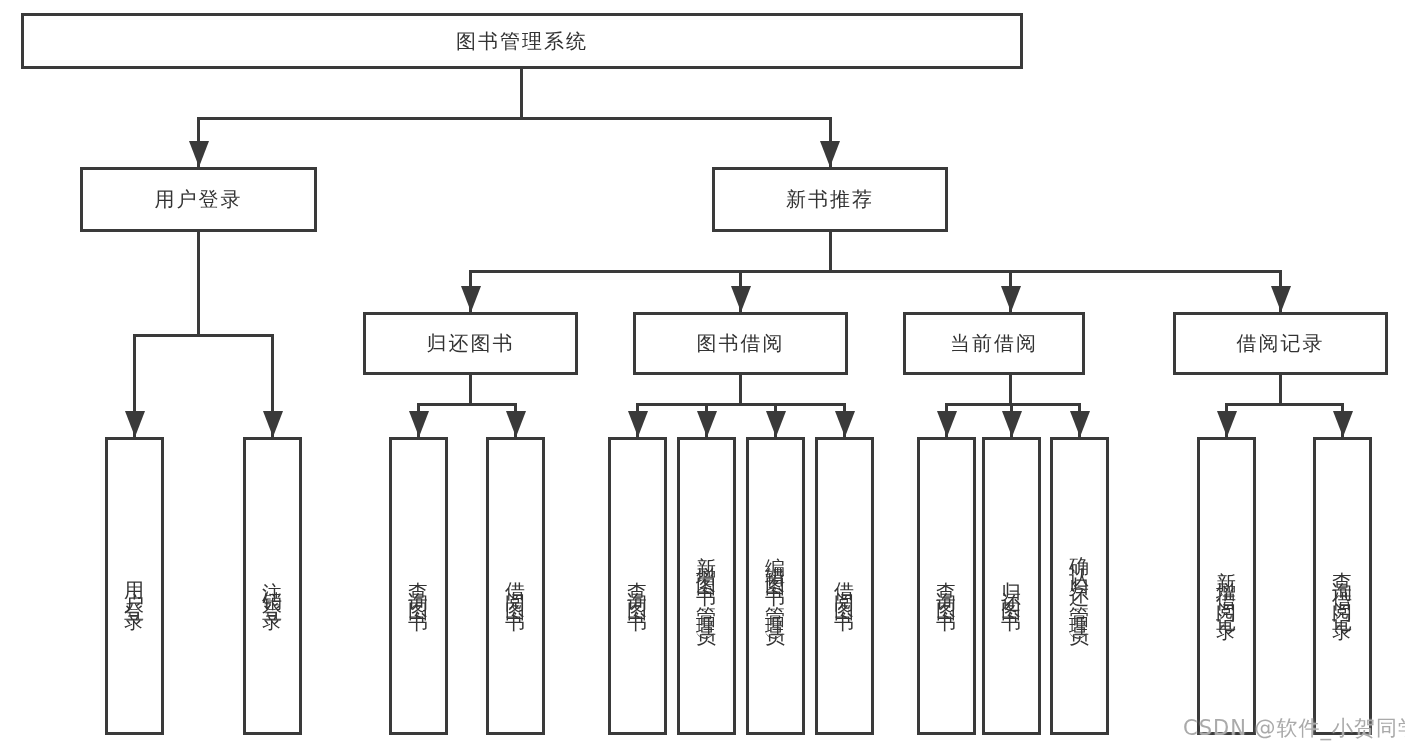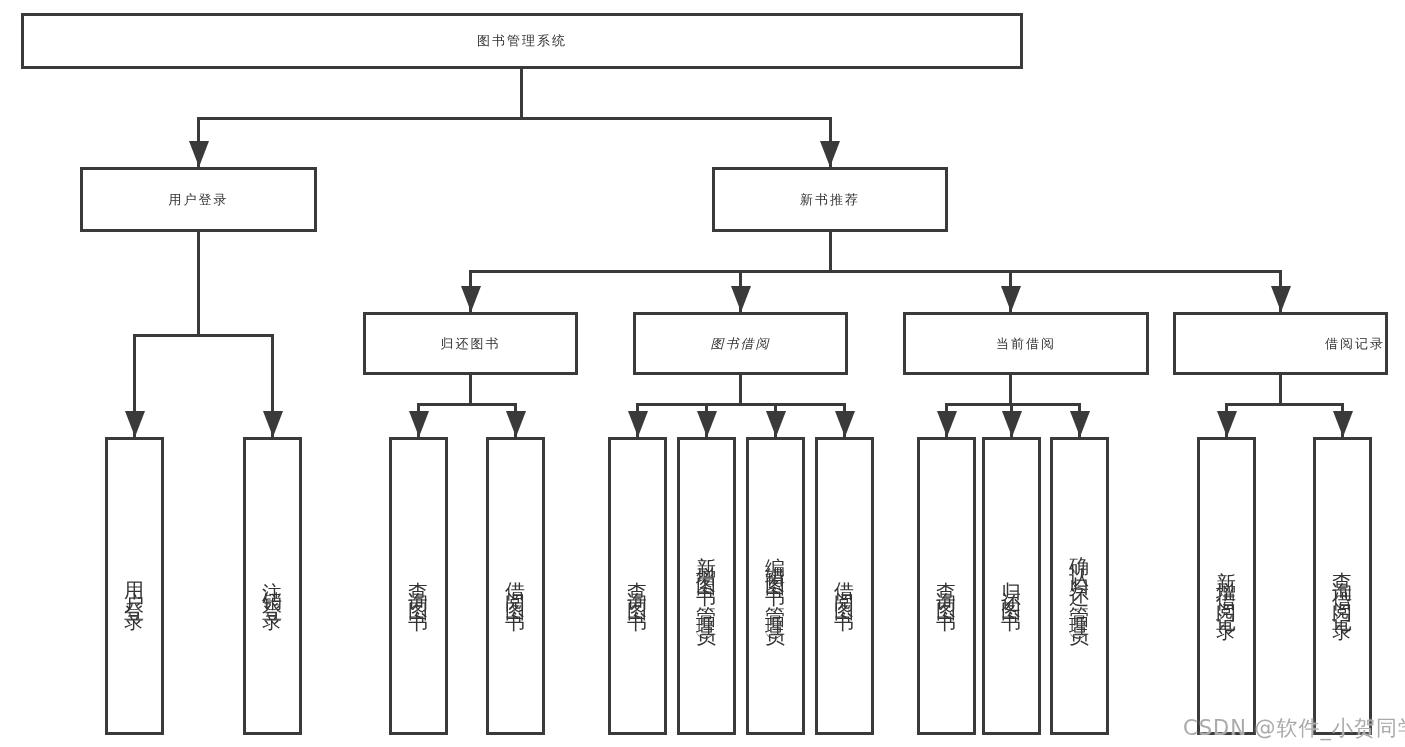--- a/index.html
+++ b/index.html
@@ -15,21 +15,21 @@
     position: absolute;
     box-sizing: border-box;
     border: 3px solid #3a3a3a;
     background: #ffffff;
     display: flex;
     align-items: center;
     justify-content: center;
     color: #333333;
   }
   .box.h span {
-    font-size: 13px;
+    font-size: 20px;
     letter-spacing: 2px;
     white-space: nowrap;
   }
   .box.v span {
     writing-mode: vertical-rl;
     text-orientation: mixed;
     font-size: 20px;
     letter-spacing: 10px;
     line-height: 1;
   }
@@ -68,27 +68,27 @@
   <div class="box h" style="left:80px; top:167px; width:237px; height:65px;">
     <span>用户登录</span>
   </div>
   <div class="box h" style="left:712px; top:167px; width:236px; height:65px;">
     <span>新书推荐</span>
   </div>
 
   <div class="box h" style="left:363px; top:312px; width:215px; height:63px;">
     <span>归还图书</span>
   </div>
-  <div class="box h" style="left:633px; top:312px; width:215px; height:63px;font-style:italic;">
+  <div class="box h" style="left:633px; top:312px; width:215px; height:63px;">
     <span>图书借阅</span>
   </div>
-  <div class="box h" style="left:903px; top:312px; width:246px; height:63px;">
+  <div class="box h" style="left:903px; top:312px; width:182px; height:63px;">
     <span>当前借阅</span>
   </div>
-  <div class="box h" style="left:1173px; top:312px; width:215px; height:63px;justify-content:flex-end;">
+  <div class="box h" style="left:1173px; top:312px; width:215px; height:63px;">
     <span>借阅记录</span>
   </div>
 
   <div class="box v" style="left:105px; top:437px; width:59px; height:298px;">
     <span>用户登录</span>
   </div>
   <div class="box v" style="left:243px; top:437px; width:59px; height:298px;">
     <span>注销登录</span>
   </div>
 

